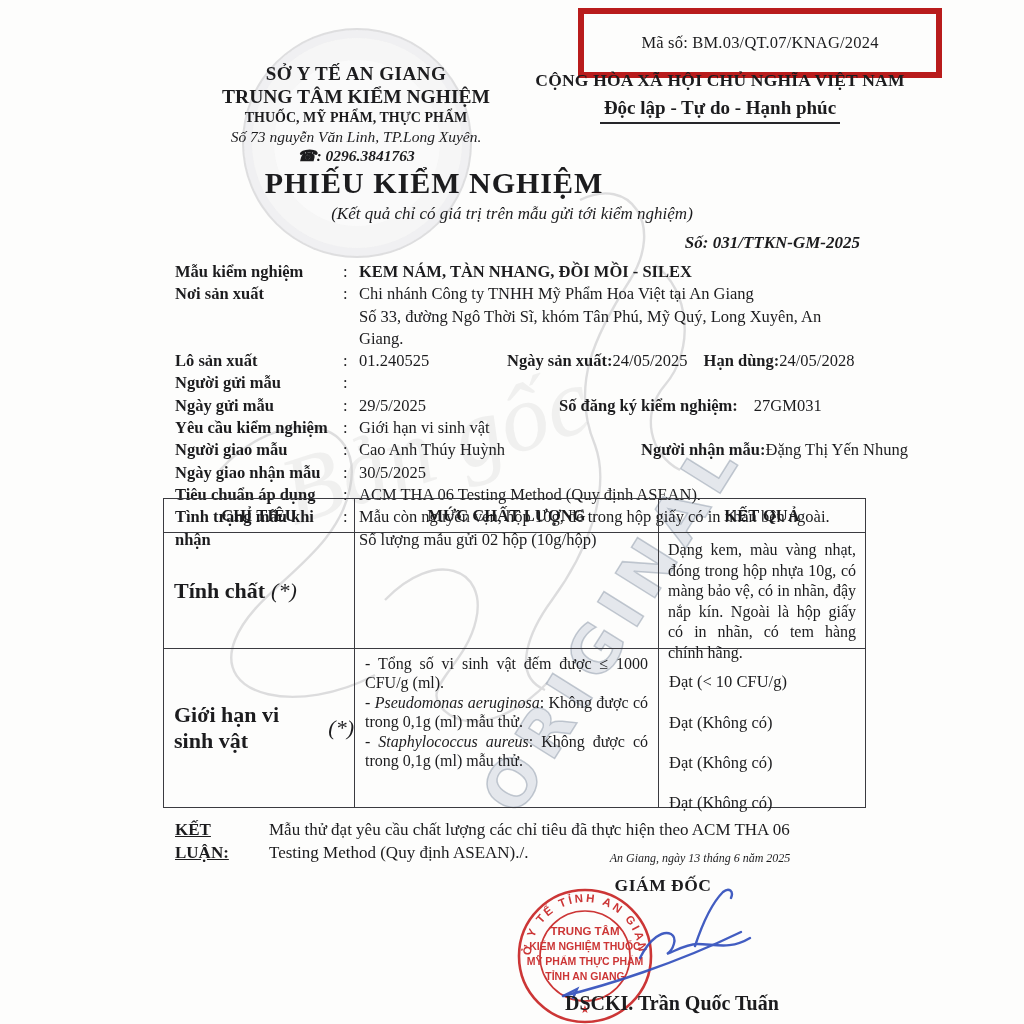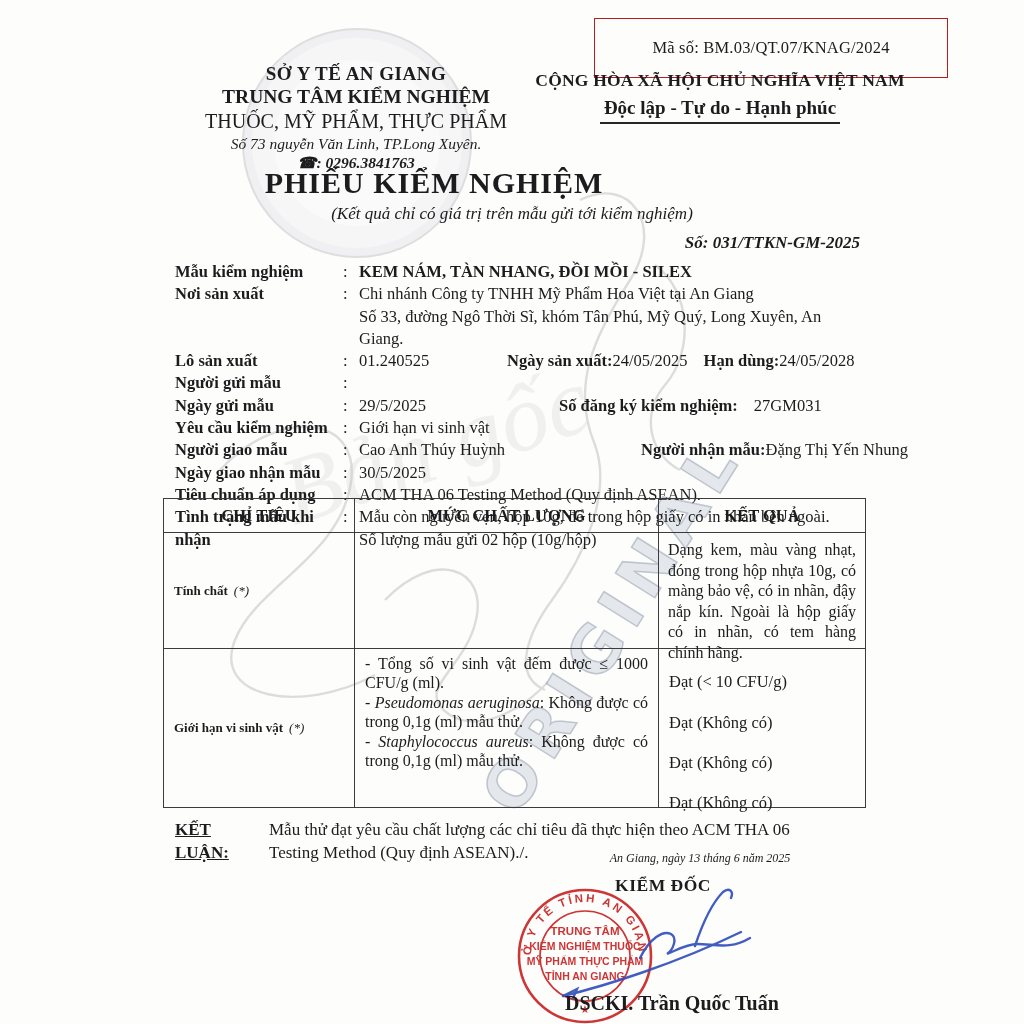--- a/index.html
+++ b/index.html
@@ -4,29 +4,29 @@
 <style>
   html,body{margin:0;padding:0;}
   body{
     width:1024px;height:1024px;position:relative;overflow:hidden;
     background:#fdfdfc;color:#1c1c1e;
     font-family:"Liberation Serif","DejaVu Serif",serif;
   }
   .abs{position:absolute;}
   
   .maso-box{
-    left:578px;top:18px;width:352px;height:58px;
-    border:1px solid #b91c1c;
+    left:578px;top:8px;width:352px;height:58px;
+    border:6px solid #b91c1c;
     display:flex;align-items:center;justify-content:center;
-    font-size:16.5px;letter-spacing:.2px;margin-left:16px;
+    font-size:16.5px;letter-spacing:.2px;
   }
   .hdr-left{left:168px;top:62px;width:376px;text-align:center;line-height:1.22;}
   .hdr-left .l1{font-size:19px;font-weight:bold;letter-spacing:.5px;}
   .hdr-left .l2{font-size:19.5px;font-weight:bold;}
-  .hdr-left .l3{font-size:20px;font-weight:normal;}
+  .hdr-left .l3{font-size:14px;font-weight:bold;}
   .hdr-left .addr{font-size:15.5px;font-style:italic;margin-top:2px;}
   .hdr-left .phone{font-size:15.5px;font-style:italic;font-weight:bold;}
   .seal-ghost{
     left:242px;top:28px;width:226px;height:226px;border-radius:50%;
     border:2px solid rgba(168,168,175,.35);
     box-shadow:inset 0 0 0 8px rgba(200,200,206,.12), inset 0 0 0 30px rgba(205,205,210,.10);
     background:rgba(222,222,226,.08);
   }
   .hdr-right{left:500px;top:70px;width:440px;text-align:center;}
   .hdr-right .n1{font-size:17.5px;font-weight:bold;letter-spacing:.2px;}
@@ -59,21 +59,21 @@
   
   .tbl{left:163px;top:498px;width:701px;border:1.6px solid #3b3b40;}
   .trow{display:grid;grid-template-columns:191px 304px 1fr;}
   .tcell{border-right:1.3px solid #3b3b40;border-bottom:1.3px solid #3b3b40;box-sizing:border-box;}
   .tcell:last-child{border-right:none;}
   .trow:last-child .tcell{border-bottom:none;}
   .thead .tcell{height:34px;display:flex;align-items:center;justify-content:center;
     font-weight:bold;font-size:16.5px;}
   .r1 .tcell{height:116px;}
   .r2 .tcell{height:158px;}
-  .crit{display:flex;align-items:center;padding-left:10px;font-size:13px;}
+  .crit{display:flex;align-items:center;padding-left:10px;font-size:22px;}
   .crit .nm{font-weight:bold;}
   .crit .note{font-style:italic;margin-left:6px;}
   .resultp{padding:7px 9px;font-size:16px;line-height:20.6px;text-align:justify;}
   .qual{padding:5px 10px 0;font-size:16px;line-height:19.4px;}
   .qual p{margin:0;text-align:justify;}
   .qual .sp{font-style:italic;}
   .rescol{padding:5px 0 0 10px;font-size:16.5px;}
   .rescol div{height:38.3px;display:flex;align-items:flex-end;padding-bottom:2px;}
   
   .concl{left:175px;top:818px;width:668px;font-size:17px;display:flex;line-height:23px;}
@@ -256,21 +256,21 @@
     </div>
   </div>
 </div>
 
 <div class="abs concl">
   <div class="klabel">KẾT LUẬN:</div>
   <div class="ktext">Mẫu thử đạt yêu cầu chất lượng các chỉ tiêu đã thực hiện theo ACM THA 06 Testing Method (Quy định ASEAN)./.</div>
 </div>
 
 <div class="abs place-date">An Giang, ngày 13 tháng 6 năm 2025</div>
-<div class="abs sig-title">KIỂM ĐỐC</div>
+<div class="abs sig-title">GIÁM ĐỐC</div>
 
 <svg class="abs" style="left:498px;top:886px;" width="176" height="138" viewBox="0 0 176 138">
   <g stroke="#cc3636" fill="none">
     <circle cx="87" cy="70" r="66" stroke-width="2.6"></circle>
     <circle cx="87" cy="70" r="45" stroke-width="1.6"></circle>
   </g>
   <defs>
     <path id="ringpath" d="M 33,70 A 54,54 0 1 1 141,70"></path>
   </defs>
   <text font-family="Liberation Sans, sans-serif" font-size="11.5" font-weight="bold" fill="#cc3636" letter-spacing="2.5">

